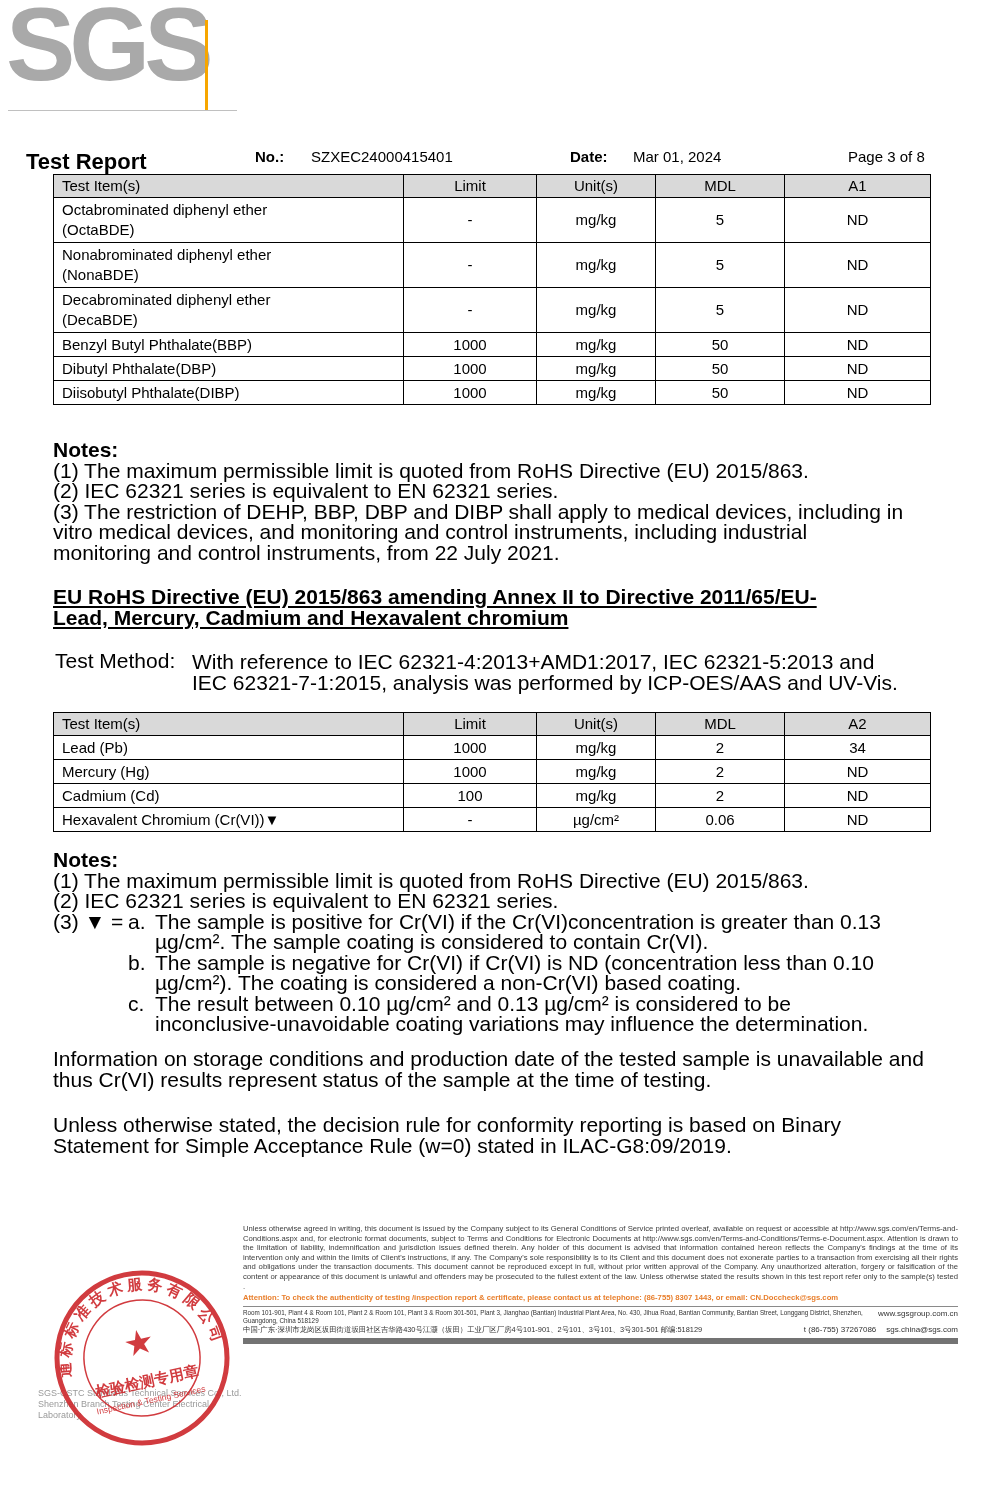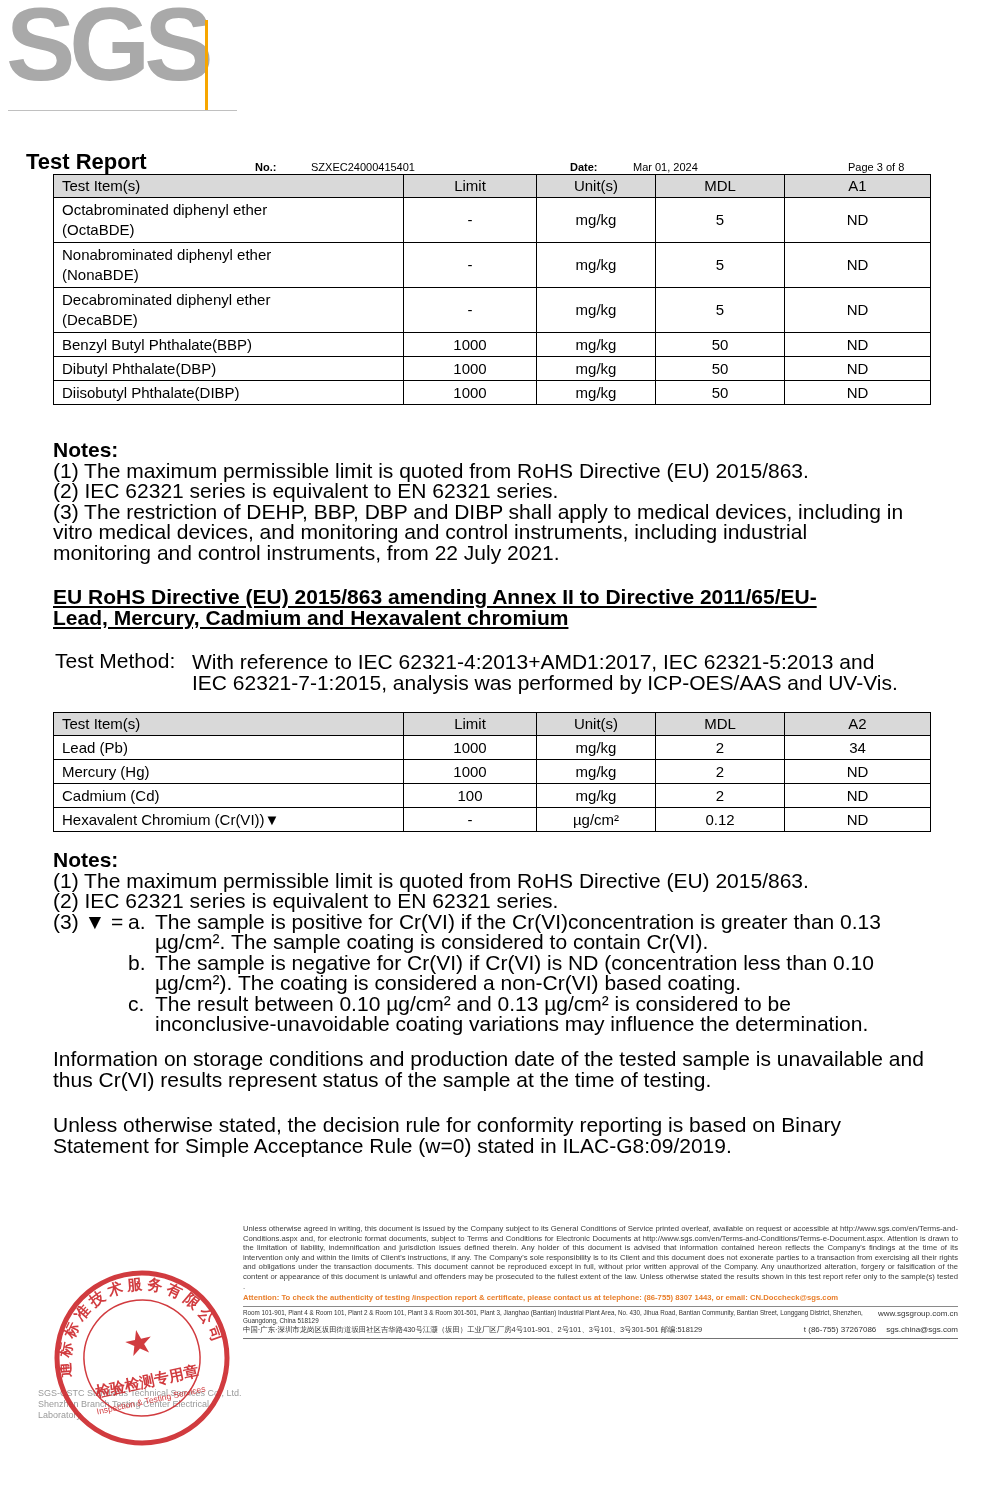--- a/index.html
+++ b/index.html
@@ -9,21 +9,21 @@
   }
   
   .logo-text{
     position:absolute;left:6px;top:-16px;font-size:104px;font-weight:bold;
     color:#a9a9a9;letter-spacing:-6px;line-height:120px;
   }
   .logo-accent-bar{position:absolute;left:205px;top:20px;width:3px;height:90px;background:#f7a600;}
   .logo-underline{position:absolute;left:8px;top:110px;width:229px;height:1px;background:#c0c0c0;}
   
   .report-title{position:absolute;left:10px;top:133px;margin:16px;font-size:22px;font-weight:bold;}
-  .meta{position:absolute;top:161px;font-size:11px;}
+  .meta{position:absolute;top:148px;font-size:15px;}
   .meta.b{font-weight:bold;}
   .m-no-label{left:255px;}
   .m-no-value{left:311px;}
   .m-date-label{left:570px;}
   .m-date-value{left:633px;}
   .m-page{left:848px;}
   
   table.data-table{
     position:absolute;left:53px;border-collapse:collapse;table-layout:fixed;
     width:877px;font-size:15px;
@@ -48,21 +48,21 @@
   #notes2{top:850px;width:860px;}
   .note-grid{display:grid;grid-template-columns:75px 27px 1fr;}
   #storage-para{top:1048px;width:872px;line-height:21px;}
   #decision-para{top:1114px;width:872px;line-height:21px;}
   
   .stamp{position:absolute;left:52px;top:1268px;width:180px;height:180px;transform:rotate(-12deg);opacity:.92;}
   .company-lines{position:absolute;left:38px;top:1388px;width:210px;font-size:9px;color:#9a9a9a;line-height:11px;}
   .footer-right{position:absolute;left:243px;top:1224px;width:715px;}
   .disclaimer{font-size:7.7px;line-height:9.6px;color:#3c3c3c;text-align:justify;}
   .attention{margin-top:2px;font-size:7.7px;line-height:9.6px;color:#e87e2b;font-weight:bold;}
-  .address-block{margin-top:3px;border-top:1px solid #8a8a8a;border-bottom:1px solid #737373;padding:2px 0 3px 0;}
+  .address-block{margin-top:3px;border-top:1px solid #8a8a8a;border-bottom:6px solid #737373;padding:2px 0 3px 0;}
   .addr-row{display:flex;align-items:flex-start;}
   .addr-en{flex:1;font-size:6.3px;line-height:8px;color:#333;}
   .addr-cn{flex:1;font-size:7.4px;line-height:10px;color:#333;}
   .contact{font-size:8px;color:#333;margin-left:10px;white-space:nowrap;}
   .member{margin-top:4px;text-align:right;font-size:10.5px;color:#222;}
 </style>
 </head>
 <body>
 
 <div class="page">
@@ -192,21 +192,21 @@
         <td class="item">Cadmium (Cd)</td>
         <td>100</td>
         <td>mg/kg</td>
         <td>2</td>
         <td>ND</td>
       </tr>
       <tr class="short">
         <td class="item">Hexavalent Chromium (Cr(VI))▼</td>
         <td>-</td>
         <td>µg/cm²</td>
-        <td>0.12</td>
+        <td>0.06</td>
         <td>ND</td>
       </tr>
     </tbody>
   </table>
 
   <div class="textblock" id="notes2">
     <div class="bold">Notes:</div>
     <div>(1) The maximum permissible limit is quoted from RoHS Directive (EU) 2015/863.</div>
     <div>(2) IEC 62321 series is equivalent to EN 62321 series.</div>
     <div class="note-grid">

